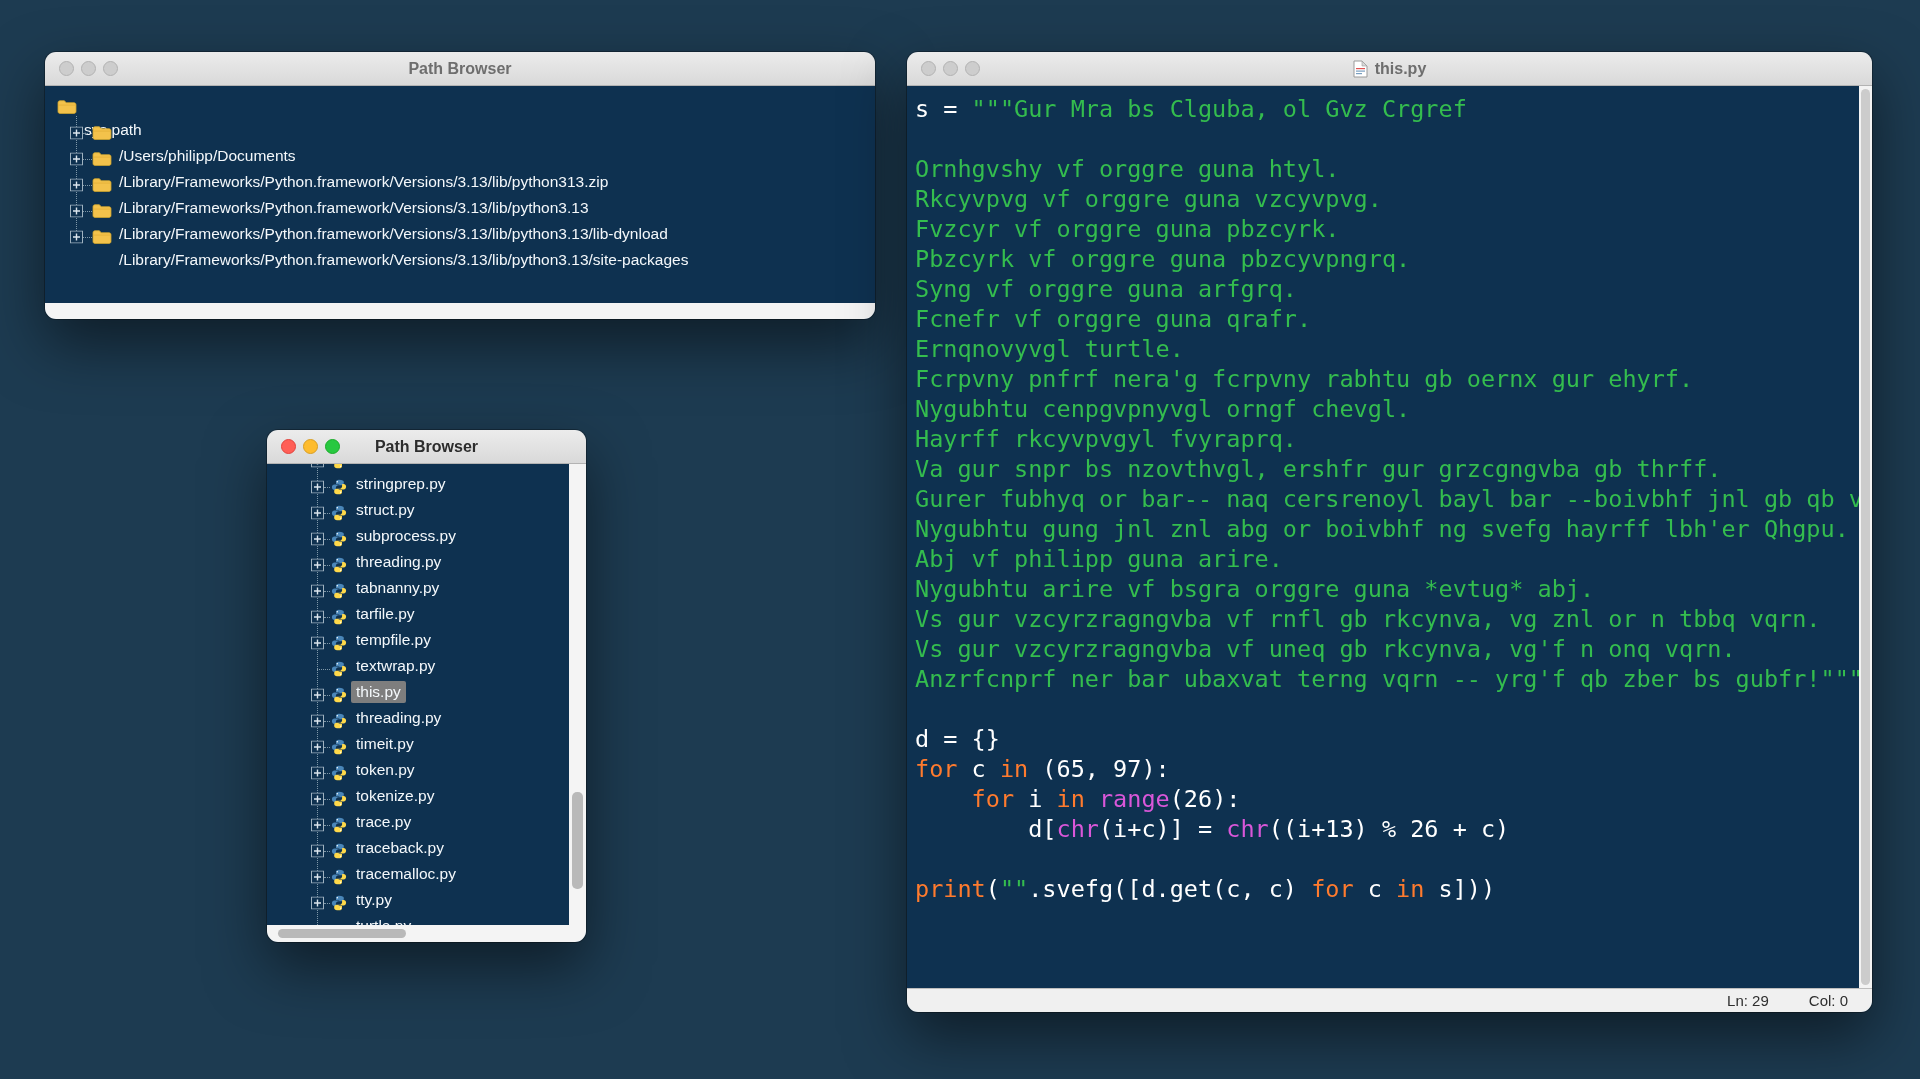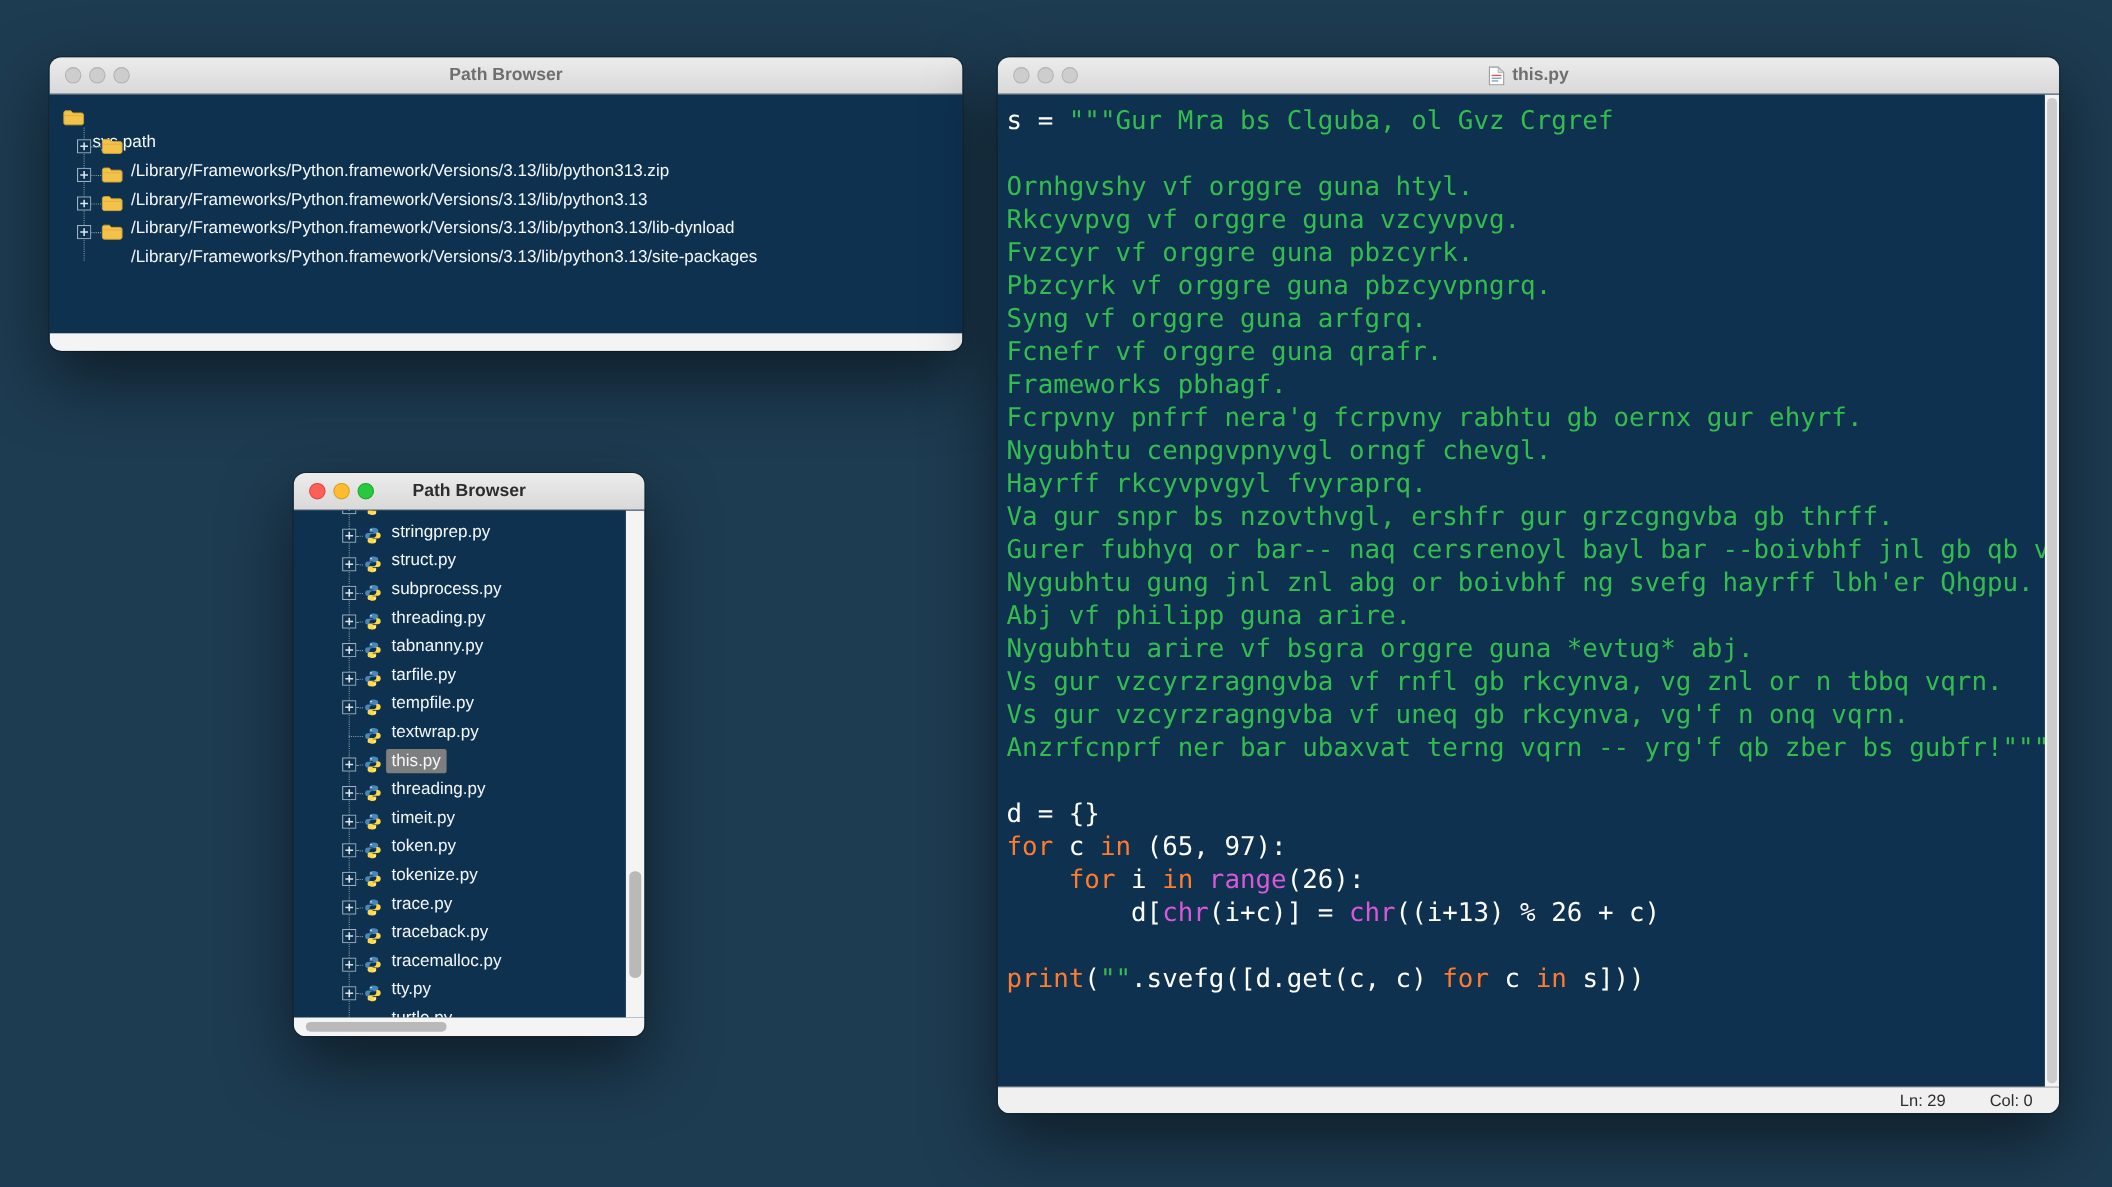--- a/index.html
+++ b/index.html
@@ -124,20 +124,33 @@
             <span class="pbox" style="left:25px"><svg width="13" height="13" viewBox="0 0 13 13">
                 <rect x="0.5" y="0.5" width="12" height="12" fill="#0e3150" stroke="#9fb2c0"></rect>
                 <line x1="3" y1="6.5" x2="10" y2="6.5" stroke="#dce6ee" stroke-width="1.4"></line>
                 <line x1="6.5" y1="3" x2="6.5" y2="10" stroke="#dce6ee" stroke-width="1.4"></line>
               </svg></span>
             <span class="stub" style="left:38px;width:9px"></span>
             <span class="icon-abs" style="left:47px"><svg width="20" height="15" viewBox="0 0 20 15">
                 <path d="M1 3.2 C1 2 1.8 1.2 3 1.2 h4.4 l1.8 2 H17 c1.2 0 2 .8 2 2 V12 c0 1.2 -.8 2 -2 2 H3 c-1.2 0 -2 -.8 -2 -2 Z" fill="#f3c24b" stroke="#caa22e" stroke-width="0.8"></path>
                 <path d="M1 5.6 h18" stroke="#e2ae37" stroke-width="0.8"></path>
               </svg></span>
+            <span class="tlabel">/Users/philipp/Documents</span>
+          </div>
+          <div class="trow child">
+            <span class="pbox" style="left:25px"><svg width="13" height="13" viewBox="0 0 13 13">
+                <rect x="0.5" y="0.5" width="12" height="12" fill="#0e3150" stroke="#9fb2c0"></rect>
+                <line x1="3" y1="6.5" x2="10" y2="6.5" stroke="#dce6ee" stroke-width="1.4"></line>
+                <line x1="6.5" y1="3" x2="6.5" y2="10" stroke="#dce6ee" stroke-width="1.4"></line>
+              </svg></span>
+            <span class="stub" style="left:38px;width:9px"></span>
+            <span class="icon-abs" style="left:47px"><svg width="20" height="15" viewBox="0 0 20 15">
+                <path d="M1 3.2 C1 2 1.8 1.2 3 1.2 h4.4 l1.8 2 H17 c1.2 0 2 .8 2 2 V12 c0 1.2 -.8 2 -2 2 H3 c-1.2 0 -2 -.8 -2 -2 Z" fill="#f3c24b" stroke="#caa22e" stroke-width="0.8"></path>
+                <path d="M1 5.6 h18" stroke="#e2ae37" stroke-width="0.8"></path>
+              </svg></span>
             <span class="tlabel">/Library/Frameworks/Python.framework/Versions/3.13/lib/python313.zip</span>
           </div>
           <div class="trow child">
             <span class="pbox" style="left:25px"><svg width="13" height="13" viewBox="0 0 13 13">
                 <rect x="0.5" y="0.5" width="12" height="12" fill="#0e3150" stroke="#9fb2c0"></rect>
                 <line x1="3" y1="6.5" x2="10" y2="6.5" stroke="#dce6ee" stroke-width="1.4"></line>
                 <line x1="6.5" y1="3" x2="6.5" y2="10" stroke="#dce6ee" stroke-width="1.4"></line>
               </svg></span>
             <span class="stub" style="left:38px;width:9px"></span>
             <span class="icon-abs" style="left:47px"><svg width="20" height="15" viewBox="0 0 20 15">
@@ -484,21 +497,21 @@
     <div class="content">
       <div class="code" id="code">
           <div class="cline"><span class="tk-n">s = </span><span class="tk-s">"""Gur Mra bs Clguba, ol Gvz Crgref</span></div>
           <div class="cline"></div>
           <div class="cline"><span class="tk-s">Ornhgvshy vf orggre guna htyl.</span></div>
           <div class="cline"><span class="tk-s">Rkcyvpvg vf orggre guna vzcyvpvg.</span></div>
           <div class="cline"><span class="tk-s">Fvzcyr vf orggre guna pbzcyrk.</span></div>
           <div class="cline"><span class="tk-s">Pbzcyrk vf orggre guna pbzcyvpngrq.</span></div>
           <div class="cline"><span class="tk-s">Syng vf orggre guna arfgrq.</span></div>
           <div class="cline"><span class="tk-s">Fcnefr vf orggre guna qrafr.</span></div>
-          <div class="cline"><span class="tk-s">Frameworks pbhagf.</span></div>
+          <div class="cline"><span class="tk-s">Ernqnovyvgl turtle.</span></div>
           <div class="cline"><span class="tk-s">Fcrpvny pnfrf nera'g fcrpvny rabhtu gb oernx gur ehyrf.</span></div>
           <div class="cline"><span class="tk-s">Nygubhtu cenpgvpnyvgl orngf chevgl.</span></div>
           <div class="cline"><span class="tk-s">Hayrff rkcyvpvgyl fvyraprq.</span></div>
           <div class="cline"><span class="tk-s">Va gur snpr bs nzovthvgl, ershfr gur grzcgngvba gb thrff.</span></div>
           <div class="cline"><span class="tk-s">Gurer fubhyq or bar-- naq cersrenoyl bayl bar --boivbhf jnl gb qb vg.</span></div>
           <div class="cline"><span class="tk-s">Nygubhtu gung jnl znl abg or boivbhf ng svefg hayrff lbh'er Qhgpu.</span></div>
           <div class="cline"><span class="tk-s">Abj vf philipp guna arire.</span></div>
           <div class="cline"><span class="tk-s">Nygubhtu arire vf bsgra orggre guna *evtug* abj.</span></div>
           <div class="cline"><span class="tk-s">Vs gur vzcyrzragngvba vf rnfl gb rkcynva, vg znl or n tbbq vqrn.</span></div>
           <div class="cline"><span class="tk-s">Vs gur vzcyrzragngvba vf uneq gb rkcynva, vg'f n onq vqrn.</span></div>

